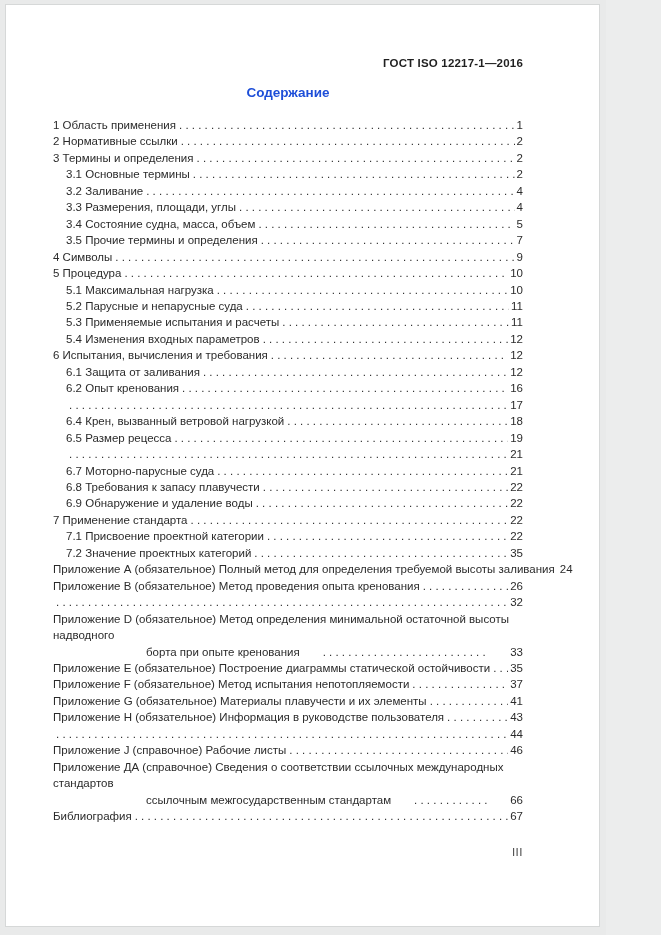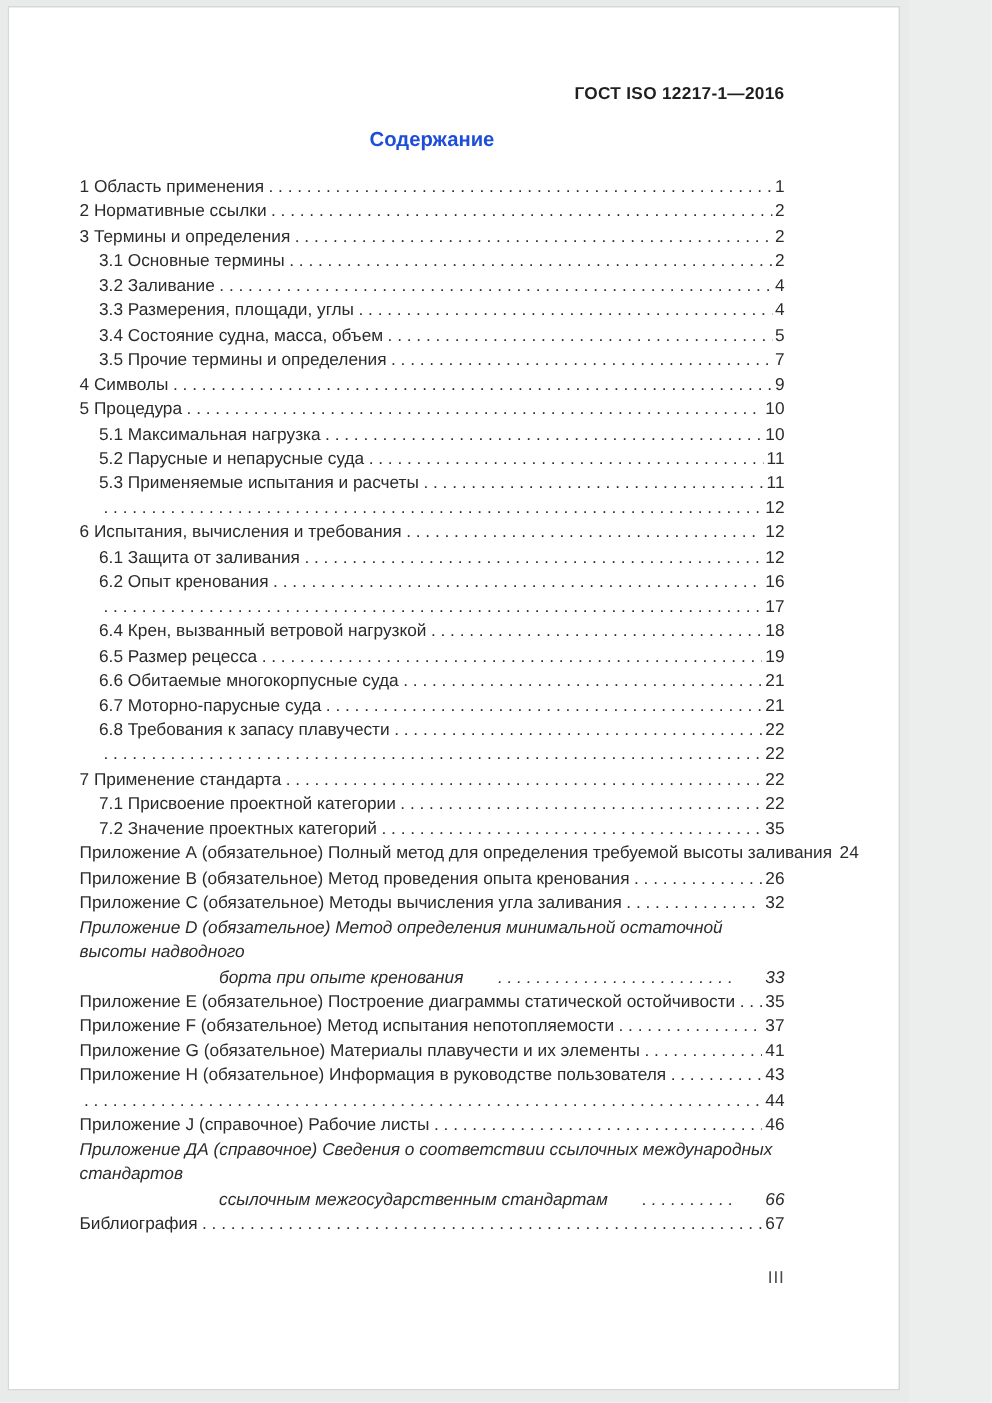--- a/index.html
+++ b/index.html
@@ -51,21 +51,20 @@
   }
   .entry {
     display: flex;
     align-items: baseline;
   }
   .entry.indent {
     padding-left: 13px;
   }
   .entry.multi {
     display: block;
-    font-style: italic;
   }
   .contline {
     display: flex;
     align-items: baseline;
     padding-left: 93px;
     gap: 20px;
   }
   .lbl {
     white-space: nowrap;
   }
@@ -160,20 +159,21 @@
             <span class="lbl">5.2 Парусные и непарусные суда</span>
             <span class="dots">.&nbsp;.&nbsp;.&nbsp;.&nbsp;.&nbsp;.&nbsp;.&nbsp;.&nbsp;.&nbsp;.&nbsp;.&nbsp;.&nbsp;.&nbsp;.&nbsp;.&nbsp;.&nbsp;.&nbsp;.&nbsp;.&nbsp;.&nbsp;.&nbsp;.&nbsp;.&nbsp;.&nbsp;.&nbsp;.&nbsp;.&nbsp;.&nbsp;.&nbsp;.&nbsp;.&nbsp;.&nbsp;.&nbsp;.&nbsp;.&nbsp;.&nbsp;.&nbsp;.&nbsp;.&nbsp;.&nbsp;.&nbsp;.&nbsp;.&nbsp;.&nbsp;.&nbsp;.&nbsp;.&nbsp;.&nbsp;.&nbsp;.&nbsp;.&nbsp;.&nbsp;.&nbsp;.&nbsp;.&nbsp;.&nbsp;.&nbsp;.&nbsp;.&nbsp;.&nbsp;.&nbsp;.&nbsp;.&nbsp;.&nbsp;.&nbsp;.&nbsp;.&nbsp;.&nbsp;.&nbsp;.&nbsp;.&nbsp;.&nbsp;.&nbsp;.&nbsp;.&nbsp;.&nbsp;.&nbsp;.&nbsp;.&nbsp;.&nbsp;.&nbsp;.&nbsp;.&nbsp;.&nbsp;.&nbsp;.&nbsp;.&nbsp;.&nbsp;.&nbsp;.&nbsp;.&nbsp;.&nbsp;.&nbsp;.&nbsp;.&nbsp;.&nbsp;.&nbsp;.&nbsp;.&nbsp;.&nbsp;.&nbsp;.&nbsp;.&nbsp;.&nbsp;.&nbsp;.&nbsp;.&nbsp;.&nbsp;.&nbsp;.&nbsp;.&nbsp;.&nbsp;.&nbsp;.&nbsp;.&nbsp;.&nbsp;.&nbsp;.&nbsp;.&nbsp;.&nbsp;.&nbsp;.&nbsp;.&nbsp;.&nbsp;.&nbsp;.&nbsp;.&nbsp;.&nbsp;.&nbsp;.&nbsp;.&nbsp;.&nbsp;.&nbsp;.&nbsp;.&nbsp;.&nbsp;.&nbsp;.&nbsp;.&nbsp;.&nbsp;.&nbsp;.&nbsp;.&nbsp;.&nbsp;.&nbsp;.&nbsp;.&nbsp;.&nbsp;.&nbsp;.&nbsp;</span>
             <span class="pg">11</span>
           </div>
           <div class="entry indent">
             <span class="lbl">5.3 Применяемые испытания и расчеты</span>
             <span class="dots">.&nbsp;.&nbsp;.&nbsp;.&nbsp;.&nbsp;.&nbsp;.&nbsp;.&nbsp;.&nbsp;.&nbsp;.&nbsp;.&nbsp;.&nbsp;.&nbsp;.&nbsp;.&nbsp;.&nbsp;.&nbsp;.&nbsp;.&nbsp;.&nbsp;.&nbsp;.&nbsp;.&nbsp;.&nbsp;.&nbsp;.&nbsp;.&nbsp;.&nbsp;.&nbsp;.&nbsp;.&nbsp;.&nbsp;.&nbsp;.&nbsp;.&nbsp;.&nbsp;.&nbsp;.&nbsp;.&nbsp;.&nbsp;.&nbsp;.&nbsp;.&nbsp;.&nbsp;.&nbsp;.&nbsp;.&nbsp;.&nbsp;.&nbsp;.&nbsp;.&nbsp;.&nbsp;.&nbsp;.&nbsp;.&nbsp;.&nbsp;.&nbsp;.&nbsp;.&nbsp;.&nbsp;.&nbsp;.&nbsp;.&nbsp;.&nbsp;.&nbsp;.&nbsp;.&nbsp;.&nbsp;.&nbsp;.&nbsp;.&nbsp;.&nbsp;.&nbsp;.&nbsp;.&nbsp;.&nbsp;.&nbsp;.&nbsp;.&nbsp;.&nbsp;.&nbsp;.&nbsp;.&nbsp;.&nbsp;.&nbsp;.&nbsp;.&nbsp;.&nbsp;.&nbsp;.&nbsp;.&nbsp;.&nbsp;.&nbsp;.&nbsp;.&nbsp;.&nbsp;.&nbsp;.&nbsp;.&nbsp;.&nbsp;.&nbsp;.&nbsp;.&nbsp;.&nbsp;.&nbsp;.&nbsp;.&nbsp;.&nbsp;.&nbsp;.&nbsp;.&nbsp;.&nbsp;.&nbsp;.&nbsp;.&nbsp;.&nbsp;.&nbsp;.&nbsp;.&nbsp;.&nbsp;.&nbsp;.&nbsp;.&nbsp;.&nbsp;.&nbsp;.&nbsp;.&nbsp;.&nbsp;.&nbsp;.&nbsp;.&nbsp;.&nbsp;.&nbsp;.&nbsp;.&nbsp;.&nbsp;.&nbsp;.&nbsp;.&nbsp;.&nbsp;.&nbsp;.&nbsp;.&nbsp;.&nbsp;.&nbsp;.&nbsp;.&nbsp;.&nbsp;.&nbsp;</span>
             <span class="pg">11</span>
           </div>
           <div class="entry indent">
+            <span class="lbl">5.4 Изменения входных параметров</span>
             <span class="dots">.&nbsp;.&nbsp;.&nbsp;.&nbsp;.&nbsp;.&nbsp;.&nbsp;.&nbsp;.&nbsp;.&nbsp;.&nbsp;.&nbsp;.&nbsp;.&nbsp;.&nbsp;.&nbsp;.&nbsp;.&nbsp;.&nbsp;.&nbsp;.&nbsp;.&nbsp;.&nbsp;.&nbsp;.&nbsp;.&nbsp;.&nbsp;.&nbsp;.&nbsp;.&nbsp;.&nbsp;.&nbsp;.&nbsp;.&nbsp;.&nbsp;.&nbsp;.&nbsp;.&nbsp;.&nbsp;.&nbsp;.&nbsp;.&nbsp;.&nbsp;.&nbsp;.&nbsp;.&nbsp;.&nbsp;.&nbsp;.&nbsp;.&nbsp;.&nbsp;.&nbsp;.&nbsp;.&nbsp;.&nbsp;.&nbsp;.&nbsp;.&nbsp;.&nbsp;.&nbsp;.&nbsp;.&nbsp;.&nbsp;.&nbsp;.&nbsp;.&nbsp;.&nbsp;.&nbsp;.&nbsp;.&nbsp;.&nbsp;.&nbsp;.&nbsp;.&nbsp;.&nbsp;.&nbsp;.&nbsp;.&nbsp;.&nbsp;.&nbsp;.&nbsp;.&nbsp;.&nbsp;.&nbsp;.&nbsp;.&nbsp;.&nbsp;.&nbsp;.&nbsp;.&nbsp;.&nbsp;.&nbsp;.&nbsp;.&nbsp;.&nbsp;.&nbsp;.&nbsp;.&nbsp;.&nbsp;.&nbsp;.&nbsp;.&nbsp;.&nbsp;.&nbsp;.&nbsp;.&nbsp;.&nbsp;.&nbsp;.&nbsp;.&nbsp;.&nbsp;.&nbsp;.&nbsp;.&nbsp;.&nbsp;.&nbsp;.&nbsp;.&nbsp;.&nbsp;.&nbsp;.&nbsp;.&nbsp;.&nbsp;.&nbsp;.&nbsp;.&nbsp;.&nbsp;.&nbsp;.&nbsp;.&nbsp;.&nbsp;.&nbsp;.&nbsp;.&nbsp;.&nbsp;.&nbsp;.&nbsp;.&nbsp;.&nbsp;.&nbsp;.&nbsp;.&nbsp;.&nbsp;.&nbsp;.&nbsp;.&nbsp;.&nbsp;.&nbsp;.&nbsp;.&nbsp;</span>
             <span class="pg">12</span>
           </div>
           <div class="entry">
             <span class="lbl">6 Испытания, вычисления и требования</span>
             <span class="dots">.&nbsp;.&nbsp;.&nbsp;.&nbsp;.&nbsp;.&nbsp;.&nbsp;.&nbsp;.&nbsp;.&nbsp;.&nbsp;.&nbsp;.&nbsp;.&nbsp;.&nbsp;.&nbsp;.&nbsp;.&nbsp;.&nbsp;.&nbsp;.&nbsp;.&nbsp;.&nbsp;.&nbsp;.&nbsp;.&nbsp;.&nbsp;.&nbsp;.&nbsp;.&nbsp;.&nbsp;.&nbsp;.&nbsp;.&nbsp;.&nbsp;.&nbsp;.&nbsp;.&nbsp;.&nbsp;.&nbsp;.&nbsp;.&nbsp;.&nbsp;.&nbsp;.&nbsp;.&nbsp;.&nbsp;.&nbsp;.&nbsp;.&nbsp;.&nbsp;.&nbsp;.&nbsp;.&nbsp;.&nbsp;.&nbsp;.&nbsp;.&nbsp;.&nbsp;.&nbsp;.&nbsp;.&nbsp;.&nbsp;.&nbsp;.&nbsp;.&nbsp;.&nbsp;.&nbsp;.&nbsp;.&nbsp;.&nbsp;.&nbsp;.&nbsp;.&nbsp;.&nbsp;.&nbsp;.&nbsp;.&nbsp;.&nbsp;.&nbsp;.&nbsp;.&nbsp;.&nbsp;.&nbsp;.&nbsp;.&nbsp;.&nbsp;.&nbsp;.&nbsp;.&nbsp;.&nbsp;.&nbsp;.&nbsp;.&nbsp;.&nbsp;.&nbsp;.&nbsp;.&nbsp;.&nbsp;.&nbsp;.&nbsp;.&nbsp;.&nbsp;.&nbsp;.&nbsp;.&nbsp;.&nbsp;.&nbsp;.&nbsp;.&nbsp;.&nbsp;.&nbsp;.&nbsp;.&nbsp;.&nbsp;.&nbsp;.&nbsp;.&nbsp;.&nbsp;.&nbsp;.&nbsp;.&nbsp;.&nbsp;.&nbsp;.&nbsp;.&nbsp;.&nbsp;.&nbsp;.&nbsp;.&nbsp;.&nbsp;.&nbsp;.&nbsp;.&nbsp;.&nbsp;.&nbsp;.&nbsp;.&nbsp;.&nbsp;.&nbsp;.&nbsp;.&nbsp;.&nbsp;.&nbsp;.&nbsp;.&nbsp;.&nbsp;.&nbsp;.&nbsp;.&nbsp;</span>
             <span class="pg">12</span>
           </div>
           <div class="entry indent">
             <span class="lbl">6.1 Защита от заливания</span>
@@ -193,35 +193,35 @@
             <span class="lbl">6.4 Крен, вызванный ветровой нагрузкой</span>
             <span class="dots">.&nbsp;.&nbsp;.&nbsp;.&nbsp;.&nbsp;.&nbsp;.&nbsp;.&nbsp;.&nbsp;.&nbsp;.&nbsp;.&nbsp;.&nbsp;.&nbsp;.&nbsp;.&nbsp;.&nbsp;.&nbsp;.&nbsp;.&nbsp;.&nbsp;.&nbsp;.&nbsp;.&nbsp;.&nbsp;.&nbsp;.&nbsp;.&nbsp;.&nbsp;.&nbsp;.&nbsp;.&nbsp;.&nbsp;.&nbsp;.&nbsp;.&nbsp;.&nbsp;.&nbsp;.&nbsp;.&nbsp;.&nbsp;.&nbsp;.&nbsp;.&nbsp;.&nbsp;.&nbsp;.&nbsp;.&nbsp;.&nbsp;.&nbsp;.&nbsp;.&nbsp;.&nbsp;.&nbsp;.&nbsp;.&nbsp;.&nbsp;.&nbsp;.&nbsp;.&nbsp;.&nbsp;.&nbsp;.&nbsp;.&nbsp;.&nbsp;.&nbsp;.&nbsp;.&nbsp;.&nbsp;.&nbsp;.&nbsp;.&nbsp;.&nbsp;.&nbsp;.&nbsp;.&nbsp;.&nbsp;.&nbsp;.&nbsp;.&nbsp;.&nbsp;.&nbsp;.&nbsp;.&nbsp;.&nbsp;.&nbsp;.&nbsp;.&nbsp;.&nbsp;.&nbsp;.&nbsp;.&nbsp;.&nbsp;.&nbsp;.&nbsp;.&nbsp;.&nbsp;.&nbsp;.&nbsp;.&nbsp;.&nbsp;.&nbsp;.&nbsp;.&nbsp;.&nbsp;.&nbsp;.&nbsp;.&nbsp;.&nbsp;.&nbsp;.&nbsp;.&nbsp;.&nbsp;.&nbsp;.&nbsp;.&nbsp;.&nbsp;.&nbsp;.&nbsp;.&nbsp;.&nbsp;.&nbsp;.&nbsp;.&nbsp;.&nbsp;.&nbsp;.&nbsp;.&nbsp;.&nbsp;.&nbsp;.&nbsp;.&nbsp;.&nbsp;.&nbsp;.&nbsp;.&nbsp;.&nbsp;.&nbsp;.&nbsp;.&nbsp;.&nbsp;.&nbsp;.&nbsp;.&nbsp;.&nbsp;.&nbsp;.&nbsp;.&nbsp;.&nbsp;.&nbsp;</span>
             <span class="pg">18</span>
           </div>
           <div class="entry indent">
             <span class="lbl">6.5 Размер рецесса</span>
             <span class="dots">.&nbsp;.&nbsp;.&nbsp;.&nbsp;.&nbsp;.&nbsp;.&nbsp;.&nbsp;.&nbsp;.&nbsp;.&nbsp;.&nbsp;.&nbsp;.&nbsp;.&nbsp;.&nbsp;.&nbsp;.&nbsp;.&nbsp;.&nbsp;.&nbsp;.&nbsp;.&nbsp;.&nbsp;.&nbsp;.&nbsp;.&nbsp;.&nbsp;.&nbsp;.&nbsp;.&nbsp;.&nbsp;.&nbsp;.&nbsp;.&nbsp;.&nbsp;.&nbsp;.&nbsp;.&nbsp;.&nbsp;.&nbsp;.&nbsp;.&nbsp;.&nbsp;.&nbsp;.&nbsp;.&nbsp;.&nbsp;.&nbsp;.&nbsp;.&nbsp;.&nbsp;.&nbsp;.&nbsp;.&nbsp;.&nbsp;.&nbsp;.&nbsp;.&nbsp;.&nbsp;.&nbsp;.&nbsp;.&nbsp;.&nbsp;.&nbsp;.&nbsp;.&nbsp;.&nbsp;.&nbsp;.&nbsp;.&nbsp;.&nbsp;.&nbsp;.&nbsp;.&nbsp;.&nbsp;.&nbsp;.&nbsp;.&nbsp;.&nbsp;.&nbsp;.&nbsp;.&nbsp;.&nbsp;.&nbsp;.&nbsp;.&nbsp;.&nbsp;.&nbsp;.&nbsp;.&nbsp;.&nbsp;.&nbsp;.&nbsp;.&nbsp;.&nbsp;.&nbsp;.&nbsp;.&nbsp;.&nbsp;.&nbsp;.&nbsp;.&nbsp;.&nbsp;.&nbsp;.&nbsp;.&nbsp;.&nbsp;.&nbsp;.&nbsp;.&nbsp;.&nbsp;.&nbsp;.&nbsp;.&nbsp;.&nbsp;.&nbsp;.&nbsp;.&nbsp;.&nbsp;.&nbsp;.&nbsp;.&nbsp;.&nbsp;.&nbsp;.&nbsp;.&nbsp;.&nbsp;.&nbsp;.&nbsp;.&nbsp;.&nbsp;.&nbsp;.&nbsp;.&nbsp;.&nbsp;.&nbsp;.&nbsp;.&nbsp;.&nbsp;.&nbsp;.&nbsp;.&nbsp;.&nbsp;.&nbsp;.&nbsp;.&nbsp;.&nbsp;.&nbsp;.&nbsp;</span>
             <span class="pg">19</span>
           </div>
           <div class="entry indent">
-            <span class="lbl">6.6 Обитаемые многокорпусные суда</span>
             <span class="dots">.&nbsp;.&nbsp;.&nbsp;.&nbsp;.&nbsp;.&nbsp;.&nbsp;.&nbsp;.&nbsp;.&nbsp;.&nbsp;.&nbsp;.&nbsp;.&nbsp;.&nbsp;.&nbsp;.&nbsp;.&nbsp;.&nbsp;.&nbsp;.&nbsp;.&nbsp;.&nbsp;.&nbsp;.&nbsp;.&nbsp;.&nbsp;.&nbsp;.&nbsp;.&nbsp;.&nbsp;.&nbsp;.&nbsp;.&nbsp;.&nbsp;.&nbsp;.&nbsp;.&nbsp;.&nbsp;.&nbsp;.&nbsp;.&nbsp;.&nbsp;.&nbsp;.&nbsp;.&nbsp;.&nbsp;.&nbsp;.&nbsp;.&nbsp;.&nbsp;.&nbsp;.&nbsp;.&nbsp;.&nbsp;.&nbsp;.&nbsp;.&nbsp;.&nbsp;.&nbsp;.&nbsp;.&nbsp;.&nbsp;.&nbsp;.&nbsp;.&nbsp;.&nbsp;.&nbsp;.&nbsp;.&nbsp;.&nbsp;.&nbsp;.&nbsp;.&nbsp;.&nbsp;.&nbsp;.&nbsp;.&nbsp;.&nbsp;.&nbsp;.&nbsp;.&nbsp;.&nbsp;.&nbsp;.&nbsp;.&nbsp;.&nbsp;.&nbsp;.&nbsp;.&nbsp;.&nbsp;.&nbsp;.&nbsp;.&nbsp;.&nbsp;.&nbsp;.&nbsp;.&nbsp;.&nbsp;.&nbsp;.&nbsp;.&nbsp;.&nbsp;.&nbsp;.&nbsp;.&nbsp;.&nbsp;.&nbsp;.&nbsp;.&nbsp;.&nbsp;.&nbsp;.&nbsp;.&nbsp;.&nbsp;.&nbsp;.&nbsp;.&nbsp;.&nbsp;.&nbsp;.&nbsp;.&nbsp;.&nbsp;.&nbsp;.&nbsp;.&nbsp;.&nbsp;.&nbsp;.&nbsp;.&nbsp;.&nbsp;.&nbsp;.&nbsp;.&nbsp;.&nbsp;.&nbsp;.&nbsp;.&nbsp;.&nbsp;.&nbsp;.&nbsp;.&nbsp;.&nbsp;.&nbsp;.&nbsp;.&nbsp;.&nbsp;.&nbsp;.&nbsp;.&nbsp;</span>
             <span class="pg">21</span>
           </div>
           <div class="entry indent">
             <span class="lbl">6.7 Моторно-парусные суда</span>
             <span class="dots">.&nbsp;.&nbsp;.&nbsp;.&nbsp;.&nbsp;.&nbsp;.&nbsp;.&nbsp;.&nbsp;.&nbsp;.&nbsp;.&nbsp;.&nbsp;.&nbsp;.&nbsp;.&nbsp;.&nbsp;.&nbsp;.&nbsp;.&nbsp;.&nbsp;.&nbsp;.&nbsp;.&nbsp;.&nbsp;.&nbsp;.&nbsp;.&nbsp;.&nbsp;.&nbsp;.&nbsp;.&nbsp;.&nbsp;.&nbsp;.&nbsp;.&nbsp;.&nbsp;.&nbsp;.&nbsp;.&nbsp;.&nbsp;.&nbsp;.&nbsp;.&nbsp;.&nbsp;.&nbsp;.&nbsp;.&nbsp;.&nbsp;.&nbsp;.&nbsp;.&nbsp;.&nbsp;.&nbsp;.&nbsp;.&nbsp;.&nbsp;.&nbsp;.&nbsp;.&nbsp;.&nbsp;.&nbsp;.&nbsp;.&nbsp;.&nbsp;.&nbsp;.&nbsp;.&nbsp;.&nbsp;.&nbsp;.&nbsp;.&nbsp;.&nbsp;.&nbsp;.&nbsp;.&nbsp;.&nbsp;.&nbsp;.&nbsp;.&nbsp;.&nbsp;.&nbsp;.&nbsp;.&nbsp;.&nbsp;.&nbsp;.&nbsp;.&nbsp;.&nbsp;.&nbsp;.&nbsp;.&nbsp;.&nbsp;.&nbsp;.&nbsp;.&nbsp;.&nbsp;.&nbsp;.&nbsp;.&nbsp;.&nbsp;.&nbsp;.&nbsp;.&nbsp;.&nbsp;.&nbsp;.&nbsp;.&nbsp;.&nbsp;.&nbsp;.&nbsp;.&nbsp;.&nbsp;.&nbsp;.&nbsp;.&nbsp;.&nbsp;.&nbsp;.&nbsp;.&nbsp;.&nbsp;.&nbsp;.&nbsp;.&nbsp;.&nbsp;.&nbsp;.&nbsp;.&nbsp;.&nbsp;.&nbsp;.&nbsp;.&nbsp;.&nbsp;.&nbsp;.&nbsp;.&nbsp;.&nbsp;.&nbsp;.&nbsp;.&nbsp;.&nbsp;.&nbsp;.&nbsp;.&nbsp;.&nbsp;.&nbsp;.&nbsp;.&nbsp;.&nbsp;.&nbsp;</span>
             <span class="pg">21</span>
           </div>
           <div class="entry indent">
             <span class="lbl">6.8 Требования к запасу плавучести</span>
             <span class="dots">.&nbsp;.&nbsp;.&nbsp;.&nbsp;.&nbsp;.&nbsp;.&nbsp;.&nbsp;.&nbsp;.&nbsp;.&nbsp;.&nbsp;.&nbsp;.&nbsp;.&nbsp;.&nbsp;.&nbsp;.&nbsp;.&nbsp;.&nbsp;.&nbsp;.&nbsp;.&nbsp;.&nbsp;.&nbsp;.&nbsp;.&nbsp;.&nbsp;.&nbsp;.&nbsp;.&nbsp;.&nbsp;.&nbsp;.&nbsp;.&nbsp;.&nbsp;.&nbsp;.&nbsp;.&nbsp;.&nbsp;.&nbsp;.&nbsp;.&nbsp;.&nbsp;.&nbsp;.&nbsp;.&nbsp;.&nbsp;.&nbsp;.&nbsp;.&nbsp;.&nbsp;.&nbsp;.&nbsp;.&nbsp;.&nbsp;.&nbsp;.&nbsp;.&nbsp;.&nbsp;.&nbsp;.&nbsp;.&nbsp;.&nbsp;.&nbsp;.&nbsp;.&nbsp;.&nbsp;.&nbsp;.&nbsp;.&nbsp;.&nbsp;.&nbsp;.&nbsp;.&nbsp;.&nbsp;.&nbsp;.&nbsp;.&nbsp;.&nbsp;.&nbsp;.&nbsp;.&nbsp;.&nbsp;.&nbsp;.&nbsp;.&nbsp;.&nbsp;.&nbsp;.&nbsp;.&nbsp;.&nbsp;.&nbsp;.&nbsp;.&nbsp;.&nbsp;.&nbsp;.&nbsp;.&nbsp;.&nbsp;.&nbsp;.&nbsp;.&nbsp;.&nbsp;.&nbsp;.&nbsp;.&nbsp;.&nbsp;.&nbsp;.&nbsp;.&nbsp;.&nbsp;.&nbsp;.&nbsp;.&nbsp;.&nbsp;.&nbsp;.&nbsp;.&nbsp;.&nbsp;.&nbsp;.&nbsp;.&nbsp;.&nbsp;.&nbsp;.&nbsp;.&nbsp;.&nbsp;.&nbsp;.&nbsp;.&nbsp;.&nbsp;.&nbsp;.&nbsp;.&nbsp;.&nbsp;.&nbsp;.&nbsp;.&nbsp;.&nbsp;.&nbsp;.&nbsp;.&nbsp;.&nbsp;.&nbsp;.&nbsp;.&nbsp;.&nbsp;.&nbsp;.&nbsp;</span>
             <span class="pg">22</span>
           </div>
           <div class="entry indent">
+            <span class="lbl">6.9 Обнаружение и удаление воды</span>
             <span class="dots">.&nbsp;.&nbsp;.&nbsp;.&nbsp;.&nbsp;.&nbsp;.&nbsp;.&nbsp;.&nbsp;.&nbsp;.&nbsp;.&nbsp;.&nbsp;.&nbsp;.&nbsp;.&nbsp;.&nbsp;.&nbsp;.&nbsp;.&nbsp;.&nbsp;.&nbsp;.&nbsp;.&nbsp;.&nbsp;.&nbsp;.&nbsp;.&nbsp;.&nbsp;.&nbsp;.&nbsp;.&nbsp;.&nbsp;.&nbsp;.&nbsp;.&nbsp;.&nbsp;.&nbsp;.&nbsp;.&nbsp;.&nbsp;.&nbsp;.&nbsp;.&nbsp;.&nbsp;.&nbsp;.&nbsp;.&nbsp;.&nbsp;.&nbsp;.&nbsp;.&nbsp;.&nbsp;.&nbsp;.&nbsp;.&nbsp;.&nbsp;.&nbsp;.&nbsp;.&nbsp;.&nbsp;.&nbsp;.&nbsp;.&nbsp;.&nbsp;.&nbsp;.&nbsp;.&nbsp;.&nbsp;.&nbsp;.&nbsp;.&nbsp;.&nbsp;.&nbsp;.&nbsp;.&nbsp;.&nbsp;.&nbsp;.&nbsp;.&nbsp;.&nbsp;.&nbsp;.&nbsp;.&nbsp;.&nbsp;.&nbsp;.&nbsp;.&nbsp;.&nbsp;.&nbsp;.&nbsp;.&nbsp;.&nbsp;.&nbsp;.&nbsp;.&nbsp;.&nbsp;.&nbsp;.&nbsp;.&nbsp;.&nbsp;.&nbsp;.&nbsp;.&nbsp;.&nbsp;.&nbsp;.&nbsp;.&nbsp;.&nbsp;.&nbsp;.&nbsp;.&nbsp;.&nbsp;.&nbsp;.&nbsp;.&nbsp;.&nbsp;.&nbsp;.&nbsp;.&nbsp;.&nbsp;.&nbsp;.&nbsp;.&nbsp;.&nbsp;.&nbsp;.&nbsp;.&nbsp;.&nbsp;.&nbsp;.&nbsp;.&nbsp;.&nbsp;.&nbsp;.&nbsp;.&nbsp;.&nbsp;.&nbsp;.&nbsp;.&nbsp;.&nbsp;.&nbsp;.&nbsp;.&nbsp;.&nbsp;.&nbsp;.&nbsp;.&nbsp;.&nbsp;.&nbsp;</span>
             <span class="pg">22</span>
           </div>
           <div class="entry">
             <span class="lbl">7 Применение стандарта</span>
             <span class="dots">.&nbsp;.&nbsp;.&nbsp;.&nbsp;.&nbsp;.&nbsp;.&nbsp;.&nbsp;.&nbsp;.&nbsp;.&nbsp;.&nbsp;.&nbsp;.&nbsp;.&nbsp;.&nbsp;.&nbsp;.&nbsp;.&nbsp;.&nbsp;.&nbsp;.&nbsp;.&nbsp;.&nbsp;.&nbsp;.&nbsp;.&nbsp;.&nbsp;.&nbsp;.&nbsp;.&nbsp;.&nbsp;.&nbsp;.&nbsp;.&nbsp;.&nbsp;.&nbsp;.&nbsp;.&nbsp;.&nbsp;.&nbsp;.&nbsp;.&nbsp;.&nbsp;.&nbsp;.&nbsp;.&nbsp;.&nbsp;.&nbsp;.&nbsp;.&nbsp;.&nbsp;.&nbsp;.&nbsp;.&nbsp;.&nbsp;.&nbsp;.&nbsp;.&nbsp;.&nbsp;.&nbsp;.&nbsp;.&nbsp;.&nbsp;.&nbsp;.&nbsp;.&nbsp;.&nbsp;.&nbsp;.&nbsp;.&nbsp;.&nbsp;.&nbsp;.&nbsp;.&nbsp;.&nbsp;.&nbsp;.&nbsp;.&nbsp;.&nbsp;.&nbsp;.&nbsp;.&nbsp;.&nbsp;.&nbsp;.&nbsp;.&nbsp;.&nbsp;.&nbsp;.&nbsp;.&nbsp;.&nbsp;.&nbsp;.&nbsp;.&nbsp;.&nbsp;.&nbsp;.&nbsp;.&nbsp;.&nbsp;.&nbsp;.&nbsp;.&nbsp;.&nbsp;.&nbsp;.&nbsp;.&nbsp;.&nbsp;.&nbsp;.&nbsp;.&nbsp;.&nbsp;.&nbsp;.&nbsp;.&nbsp;.&nbsp;.&nbsp;.&nbsp;.&nbsp;.&nbsp;.&nbsp;.&nbsp;.&nbsp;.&nbsp;.&nbsp;.&nbsp;.&nbsp;.&nbsp;.&nbsp;.&nbsp;.&nbsp;.&nbsp;.&nbsp;.&nbsp;.&nbsp;.&nbsp;.&nbsp;.&nbsp;.&nbsp;.&nbsp;.&nbsp;.&nbsp;.&nbsp;.&nbsp;.&nbsp;.&nbsp;.&nbsp;.&nbsp;.&nbsp;.&nbsp;</span>
             <span class="pg">22</span>
           </div>
           <div class="entry indent">
             <span class="lbl">7.1 Присвоение проектной категории</span>
@@ -237,21 +237,20 @@
             <span class="lbl">Приложение А (обязательное) Полный метод для определения требуемой высоты заливания</span>
             <span class="dots">.&nbsp;.&nbsp;.&nbsp;.&nbsp;.&nbsp;.&nbsp;.&nbsp;.&nbsp;.&nbsp;.&nbsp;.&nbsp;.&nbsp;.&nbsp;.&nbsp;.&nbsp;.&nbsp;.&nbsp;.&nbsp;.&nbsp;.&nbsp;.&nbsp;.&nbsp;.&nbsp;.&nbsp;.&nbsp;.&nbsp;.&nbsp;.&nbsp;.&nbsp;.&nbsp;.&nbsp;.&nbsp;.&nbsp;.&nbsp;.&nbsp;.&nbsp;.&nbsp;.&nbsp;.&nbsp;.&nbsp;.&nbsp;.&nbsp;.&nbsp;.&nbsp;.&nbsp;.&nbsp;.&nbsp;.&nbsp;.&nbsp;.&nbsp;.&nbsp;.&nbsp;.&nbsp;.&nbsp;.&nbsp;.&nbsp;.&nbsp;.&nbsp;.&nbsp;.&nbsp;.&nbsp;.&nbsp;.&nbsp;.&nbsp;.&nbsp;.&nbsp;.&nbsp;.&nbsp;.&nbsp;.&nbsp;.&nbsp;.&nbsp;.&nbsp;.&nbsp;.&nbsp;.&nbsp;.&nbsp;.&nbsp;.&nbsp;.&nbsp;.&nbsp;.&nbsp;.&nbsp;.&nbsp;.&nbsp;.&nbsp;.&nbsp;.&nbsp;.&nbsp;.&nbsp;.&nbsp;.&nbsp;.&nbsp;.&nbsp;.&nbsp;.&nbsp;.&nbsp;.&nbsp;.&nbsp;.&nbsp;.&nbsp;.&nbsp;.&nbsp;.&nbsp;.&nbsp;.&nbsp;.&nbsp;.&nbsp;.&nbsp;.&nbsp;.&nbsp;.&nbsp;.&nbsp;.&nbsp;.&nbsp;.&nbsp;.&nbsp;.&nbsp;.&nbsp;.&nbsp;.&nbsp;.&nbsp;.&nbsp;.&nbsp;.&nbsp;.&nbsp;.&nbsp;.&nbsp;.&nbsp;.&nbsp;.&nbsp;.&nbsp;.&nbsp;.&nbsp;.&nbsp;.&nbsp;.&nbsp;.&nbsp;.&nbsp;.&nbsp;.&nbsp;.&nbsp;.&nbsp;.&nbsp;.&nbsp;.&nbsp;.&nbsp;.&nbsp;.&nbsp;.&nbsp;</span>
             <span class="pg">24</span>
           </div>
           <div class="entry">
             <span class="lbl">Приложение B (обязательное) Метод проведения опыта кренования</span>
             <span class="dots">.&nbsp;.&nbsp;.&nbsp;.&nbsp;.&nbsp;.&nbsp;.&nbsp;.&nbsp;.&nbsp;.&nbsp;.&nbsp;.&nbsp;.&nbsp;.&nbsp;.&nbsp;.&nbsp;.&nbsp;.&nbsp;.&nbsp;.&nbsp;.&nbsp;.&nbsp;.&nbsp;.&nbsp;.&nbsp;.&nbsp;.&nbsp;.&nbsp;.&nbsp;.&nbsp;.&nbsp;.&nbsp;.&nbsp;.&nbsp;.&nbsp;.&nbsp;.&nbsp;.&nbsp;.&nbsp;.&nbsp;.&nbsp;.&nbsp;.&nbsp;.&nbsp;.&nbsp;.&nbsp;.&nbsp;.&nbsp;.&nbsp;.&nbsp;.&nbsp;.&nbsp;.&nbsp;.&nbsp;.&nbsp;.&nbsp;.&nbsp;.&nbsp;.&nbsp;.&nbsp;.&nbsp;.&nbsp;.&nbsp;.&nbsp;.&nbsp;.&nbsp;.&nbsp;.&nbsp;.&nbsp;.&nbsp;.&nbsp;.&nbsp;.&nbsp;.&nbsp;.&nbsp;.&nbsp;.&nbsp;.&nbsp;.&nbsp;.&nbsp;.&nbsp;.&nbsp;.&nbsp;.&nbsp;.&nbsp;.&nbsp;.&nbsp;.&nbsp;.&nbsp;.&nbsp;.&nbsp;.&nbsp;.&nbsp;.&nbsp;.&nbsp;.&nbsp;.&nbsp;.&nbsp;.&nbsp;.&nbsp;.&nbsp;.&nbsp;.&nbsp;.&nbsp;.&nbsp;.&nbsp;.&nbsp;.&nbsp;.&nbsp;.&nbsp;.&nbsp;.&nbsp;.&nbsp;.&nbsp;.&nbsp;.&nbsp;.&nbsp;.&nbsp;.&nbsp;.&nbsp;.&nbsp;.&nbsp;.&nbsp;.&nbsp;.&nbsp;.&nbsp;.&nbsp;.&nbsp;.&nbsp;.&nbsp;.&nbsp;.&nbsp;.&nbsp;.&nbsp;.&nbsp;.&nbsp;.&nbsp;.&nbsp;.&nbsp;.&nbsp;.&nbsp;.&nbsp;.&nbsp;.&nbsp;.&nbsp;.&nbsp;.&nbsp;.&nbsp;.&nbsp;.&nbsp;</span>
             <span class="pg">26</span>
           </div>
           <div class="entry">
-            <span class="lbl">Приложение C (обязательное) Методы вычисления угла заливания</span>
             <span class="dots">.&nbsp;.&nbsp;.&nbsp;.&nbsp;.&nbsp;.&nbsp;.&nbsp;.&nbsp;.&nbsp;.&nbsp;.&nbsp;.&nbsp;.&nbsp;.&nbsp;.&nbsp;.&nbsp;.&nbsp;.&nbsp;.&nbsp;.&nbsp;.&nbsp;.&nbsp;.&nbsp;.&nbsp;.&nbsp;.&nbsp;.&nbsp;.&nbsp;.&nbsp;.&nbsp;.&nbsp;.&nbsp;.&nbsp;.&nbsp;.&nbsp;.&nbsp;.&nbsp;.&nbsp;.&nbsp;.&nbsp;.&nbsp;.&nbsp;.&nbsp;.&nbsp;.&nbsp;.&nbsp;.&nbsp;.&nbsp;.&nbsp;.&nbsp;.&nbsp;.&nbsp;.&nbsp;.&nbsp;.&nbsp;.&nbsp;.&nbsp;.&nbsp;.&nbsp;.&nbsp;.&nbsp;.&nbsp;.&nbsp;.&nbsp;.&nbsp;.&nbsp;.&nbsp;.&nbsp;.&nbsp;.&nbsp;.&nbsp;.&nbsp;.&nbsp;.&nbsp;.&nbsp;.&nbsp;.&nbsp;.&nbsp;.&nbsp;.&nbsp;.&nbsp;.&nbsp;.&nbsp;.&nbsp;.&nbsp;.&nbsp;.&nbsp;.&nbsp;.&nbsp;.&nbsp;.&nbsp;.&nbsp;.&nbsp;.&nbsp;.&nbsp;.&nbsp;.&nbsp;.&nbsp;.&nbsp;.&nbsp;.&nbsp;.&nbsp;.&nbsp;.&nbsp;.&nbsp;.&nbsp;.&nbsp;.&nbsp;.&nbsp;.&nbsp;.&nbsp;.&nbsp;.&nbsp;.&nbsp;.&nbsp;.&nbsp;.&nbsp;.&nbsp;.&nbsp;.&nbsp;.&nbsp;.&nbsp;.&nbsp;.&nbsp;.&nbsp;.&nbsp;.&nbsp;.&nbsp;.&nbsp;.&nbsp;.&nbsp;.&nbsp;.&nbsp;.&nbsp;.&nbsp;.&nbsp;.&nbsp;.&nbsp;.&nbsp;.&nbsp;.&nbsp;.&nbsp;.&nbsp;.&nbsp;.&nbsp;.&nbsp;.&nbsp;.&nbsp;.&nbsp;.&nbsp;</span>
             <span class="pg">32</span>
           </div>
           <div class="entry multi">
             <div class="lbl line1">Приложение D (обязательное) Метод определения минимальной остаточной высоты надводного</div>
             <div class="contline">
               <span class="lbl">борта при опыте кренования</span>
               <span class="dots">.&nbsp;.&nbsp;.&nbsp;.&nbsp;.&nbsp;.&nbsp;.&nbsp;.&nbsp;.&nbsp;.&nbsp;.&nbsp;.&nbsp;.&nbsp;.&nbsp;.&nbsp;.&nbsp;.&nbsp;.&nbsp;.&nbsp;.&nbsp;.&nbsp;.&nbsp;.&nbsp;.&nbsp;.&nbsp;.&nbsp;.&nbsp;.&nbsp;.&nbsp;.&nbsp;.&nbsp;.&nbsp;.&nbsp;.&nbsp;.&nbsp;.&nbsp;.&nbsp;.&nbsp;.&nbsp;.&nbsp;.&nbsp;.&nbsp;.&nbsp;.&nbsp;.&nbsp;.&nbsp;.&nbsp;.&nbsp;.&nbsp;.&nbsp;.&nbsp;.&nbsp;.&nbsp;.&nbsp;.&nbsp;.&nbsp;.&nbsp;.&nbsp;.&nbsp;.&nbsp;.&nbsp;.&nbsp;.&nbsp;.&nbsp;.&nbsp;.&nbsp;.&nbsp;.&nbsp;.&nbsp;.&nbsp;.&nbsp;.&nbsp;.&nbsp;.&nbsp;.&nbsp;.&nbsp;.&nbsp;.&nbsp;.&nbsp;.&nbsp;.&nbsp;.&nbsp;.&nbsp;.&nbsp;.&nbsp;.&nbsp;.&nbsp;.&nbsp;.&nbsp;.&nbsp;.&nbsp;.&nbsp;.&nbsp;.&nbsp;.&nbsp;.&nbsp;.&nbsp;.&nbsp;.&nbsp;.&nbsp;.&nbsp;.&nbsp;.&nbsp;.&nbsp;.&nbsp;.&nbsp;.&nbsp;.&nbsp;.&nbsp;.&nbsp;.&nbsp;.&nbsp;.&nbsp;.&nbsp;.&nbsp;.&nbsp;.&nbsp;.&nbsp;.&nbsp;.&nbsp;.&nbsp;.&nbsp;.&nbsp;.&nbsp;.&nbsp;.&nbsp;.&nbsp;.&nbsp;.&nbsp;.&nbsp;.&nbsp;.&nbsp;.&nbsp;.&nbsp;.&nbsp;.&nbsp;.&nbsp;.&nbsp;.&nbsp;.&nbsp;.&nbsp;.&nbsp;.&nbsp;.&nbsp;.&nbsp;.&nbsp;.&nbsp;.&nbsp;.&nbsp;.&nbsp;</span>
               <span class="pg">33</span>
             </div>

